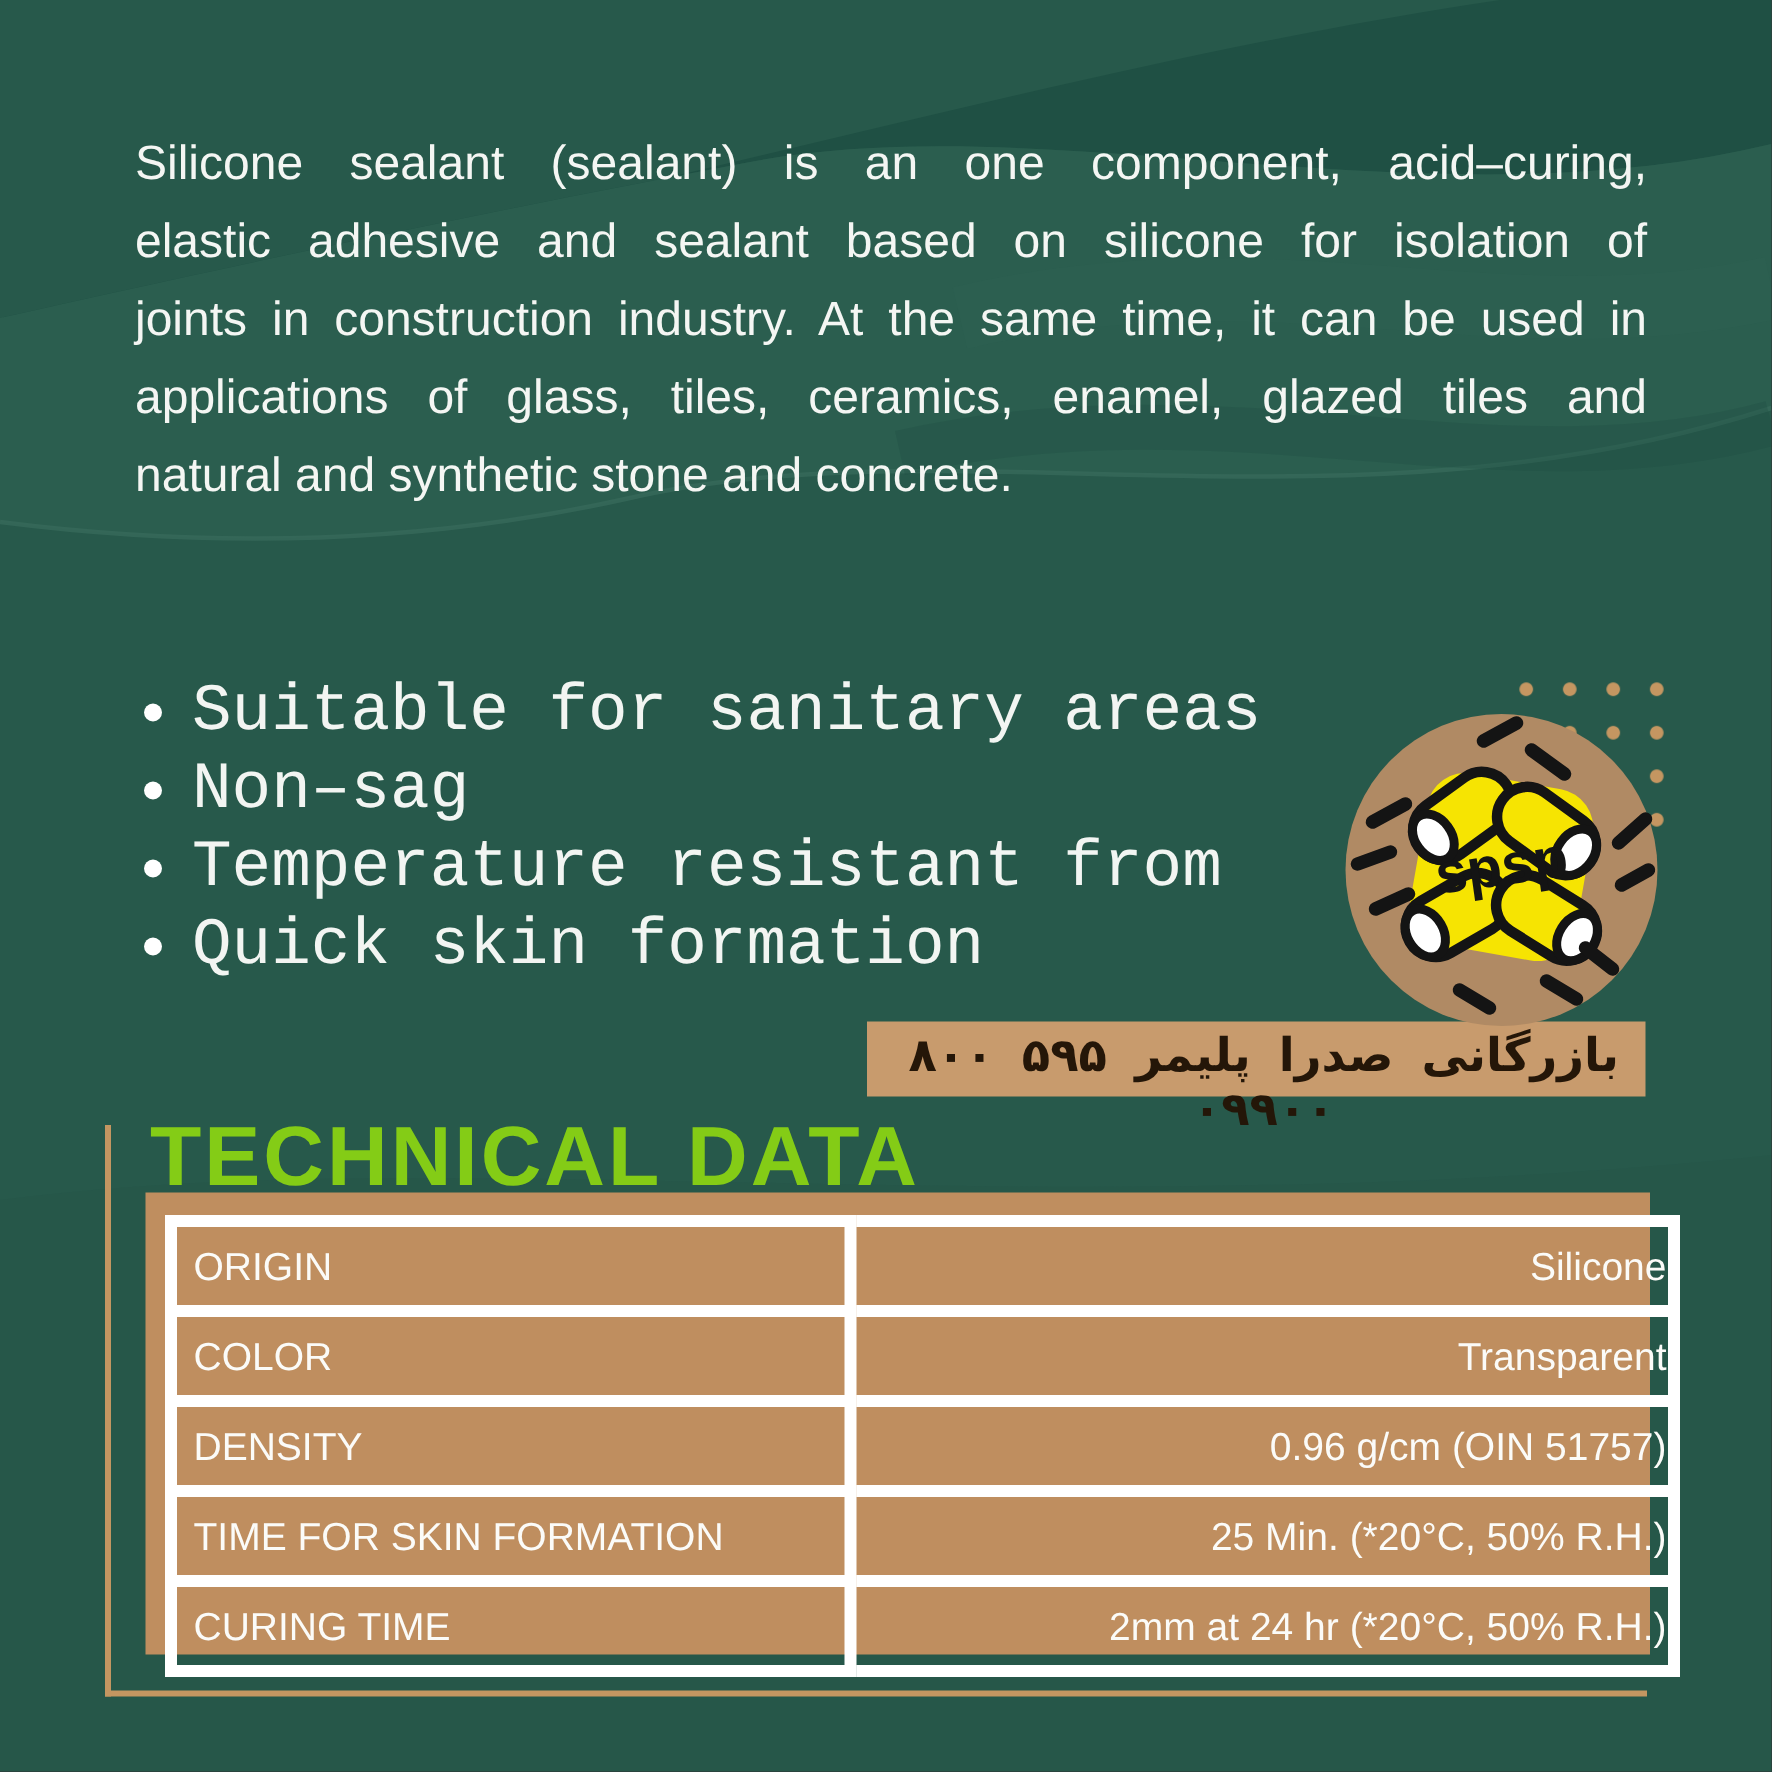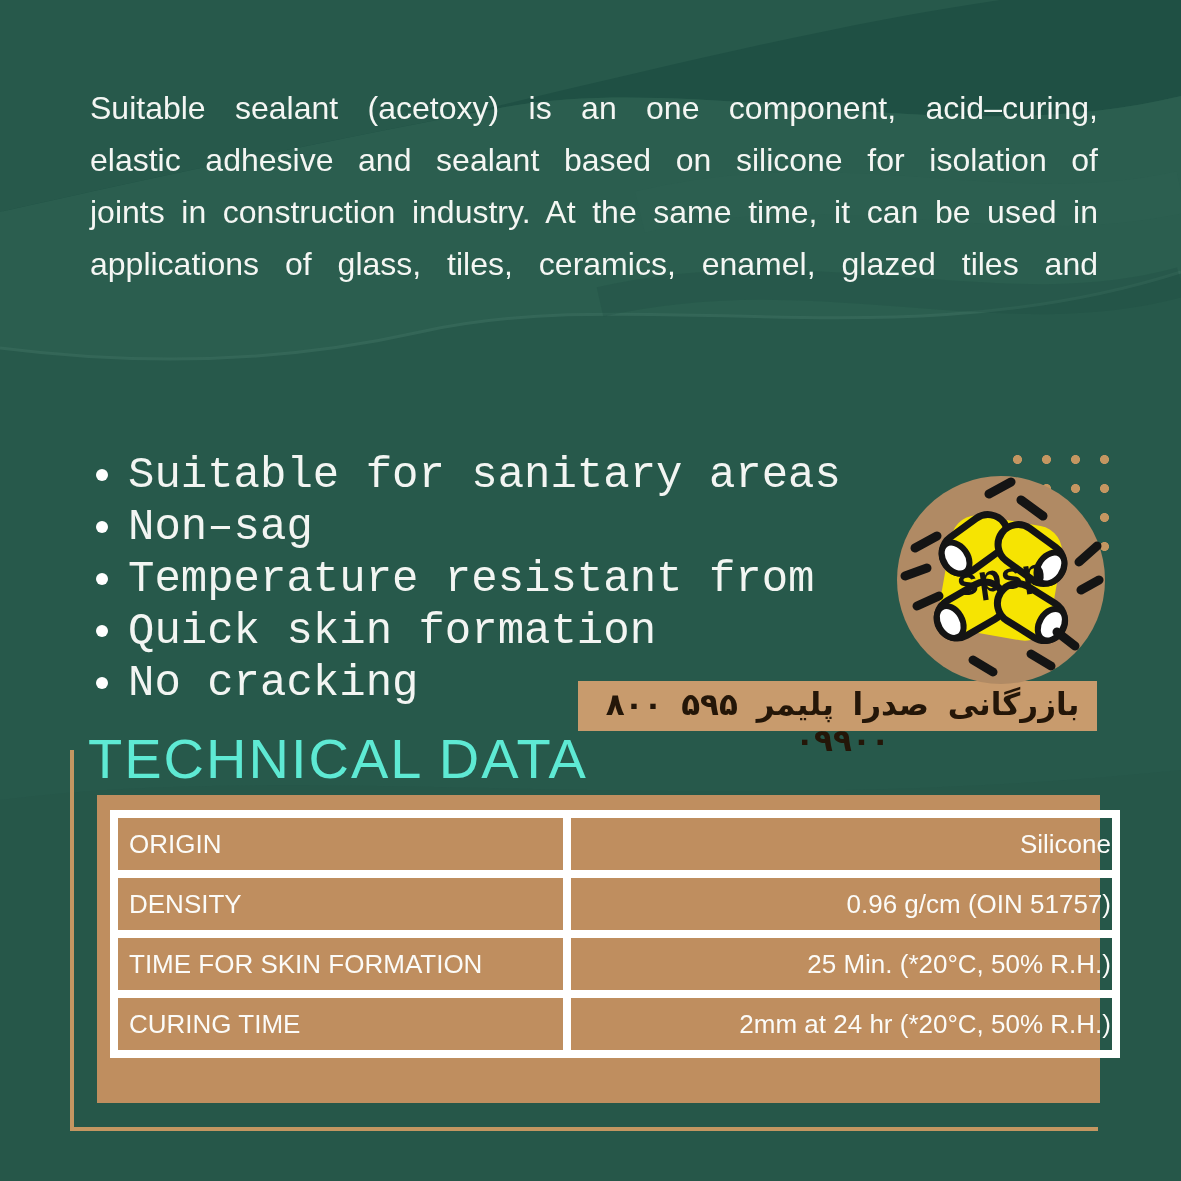--- a/index.html
+++ b/index.html
@@ -50,23 +50,23 @@
 
   
   .logo-circle {
     position:absolute; left:897px; top:476px; width:208px; height:208px;
     border-radius:50%; background:#B08A64;
   }
   .logo-circle svg { position:absolute; left:0; top:0; }
 
   
   .tech-heading {
-    position:absolute; left:88px; top:726px; margin:0;
-    font-size:56px; font-weight:400; letter-spacing:2px;
-    color:#5eead4; white-space:nowrap;
+    position:absolute; left:88px; top:726px; margin:12px;
+    font-size:56px; font-weight:700; letter-spacing:2px;
+    color:#84cc16; white-space:nowrap;
   }
   .v-line { position:absolute; left:70px; top:750px; width:4px; height:381px; background:#C49661; }
   .h-line { position:absolute; left:70px; top:1127px; width:1028px; height:4px; background:#C49661; }
 
   
   .panel { position:absolute; left:97px; top:795px; width:1003px; height:308px; background:#BF8E5F; }
   table.tech { position:absolute; left:110px; top:810px; border-collapse:collapse; table-layout:fixed; }
   table.tech td {
     border:8px solid #ffffff; height:50px; color:#FBFBF8;
     font-size:26px; font-weight:400; vertical-align:middle;
@@ -83,46 +83,43 @@
     <rect x="0" y="0" width="1181" height="1181" fill="#27594B"></rect>
     <path d="M0,212 C360,152 700,44 1000,0 L1181,0 L1181,96 C950,152 700,70 500,108 C330,140 150,178 0,212 Z" fill="#1F5044"></path>
     <path d="M0,212 C150,178 330,140 500,108 C700,70 950,152 1181,96 L1181,272 C900,362 640,282 420,332 C260,368 110,362 0,348 Z" fill="#2B5E4F"></path>
     <path d="M0,348 C110,362 260,368 420,332 C640,282 900,362 1181,272" fill="none" stroke="#37695A" stroke-width="3" opacity="0.8"></path>
     <path d="M640,212 C850,162 1000,232 1181,192" fill="none" stroke="#336555" stroke-width="42" opacity="0.22"></path>
     <path d="M600,302 C820,252 1000,332 1181,282" fill="none" stroke="#1E4C40" stroke-width="30" opacity="0.28"></path>
     <path d="M0,800 C300,760 700,820 1181,770 L1181,1181 L0,1181 Z" fill="#245447" opacity="0.35"></path>
   </svg>
 
   <section class="intro">
-    <div class="line">Suitable sealant (acetoxy) is an one component, acid–curing,</div>
+    <div class="line">Silicone sealant (sealant) is an one component, acid–curing,</div>
     <div class="line">elastic adhesive and sealant based on silicone for isolation of</div>
     <div class="line">joints in construction industry. At the same time, it can be used in</div>
     <div class="line">applications of glass, tiles, ceramics, enamel, glazed tiles and</div>
+    <div class="line last">natural and synthetic stone and concrete.</div>
   </section>
 
   <ul class="features">
     <li>
         <span class="dot"></span>
         <span>Suitable for sanitary areas</span>
       </li>
     <li>
         <span class="dot"></span>
         <span>Non–sag</span>
       </li>
     <li>
         <span class="dot"></span>
         <span>Temperature resistant from</span>
       </li>
     <li>
         <span class="dot"></span>
         <span>Quick skin formation</span>
-      </li>
-    <li>
-        <span class="dot"></span>
-        <span>No cracking</span>
       </li>
   </ul>
 
   <div class="dot-grid"></div>
 
   <div class="contact-strip">
     <span class="contact-text" dir="rtl">بازرگانی صدرا پلیمر ۵۹۵ ۸۰۰ ۰۹۹۰۰</span>
   </div>
 
   <div class="logo-circle">
@@ -169,20 +166,24 @@
   <div class="h-line"></div>
 
   <div class="panel"></div>
   <table class="tech">
     <tbody>
       <tr>
         <td class="t-label">ORIGIN</td>
         <td class="t-value">Silicone</td>
       </tr>
       <tr>
+        <td class="t-label">COLOR</td>
+        <td class="t-value">Transparent</td>
+      </tr>
+      <tr>
         <td class="t-label">DENSITY</td>
         <td class="t-value">0.96 g/cm (OIN 51757)</td>
       </tr>
       <tr>
         <td class="t-label">TIME FOR SKIN FORMATION</td>
         <td class="t-value">25 Min. (*20°C, 50% R.H.)</td>
       </tr>
       <tr>
         <td class="t-label">CURING TIME</td>
         <td class="t-value">2mm at 24 hr (*20°C, 50% R.H.)</td>

